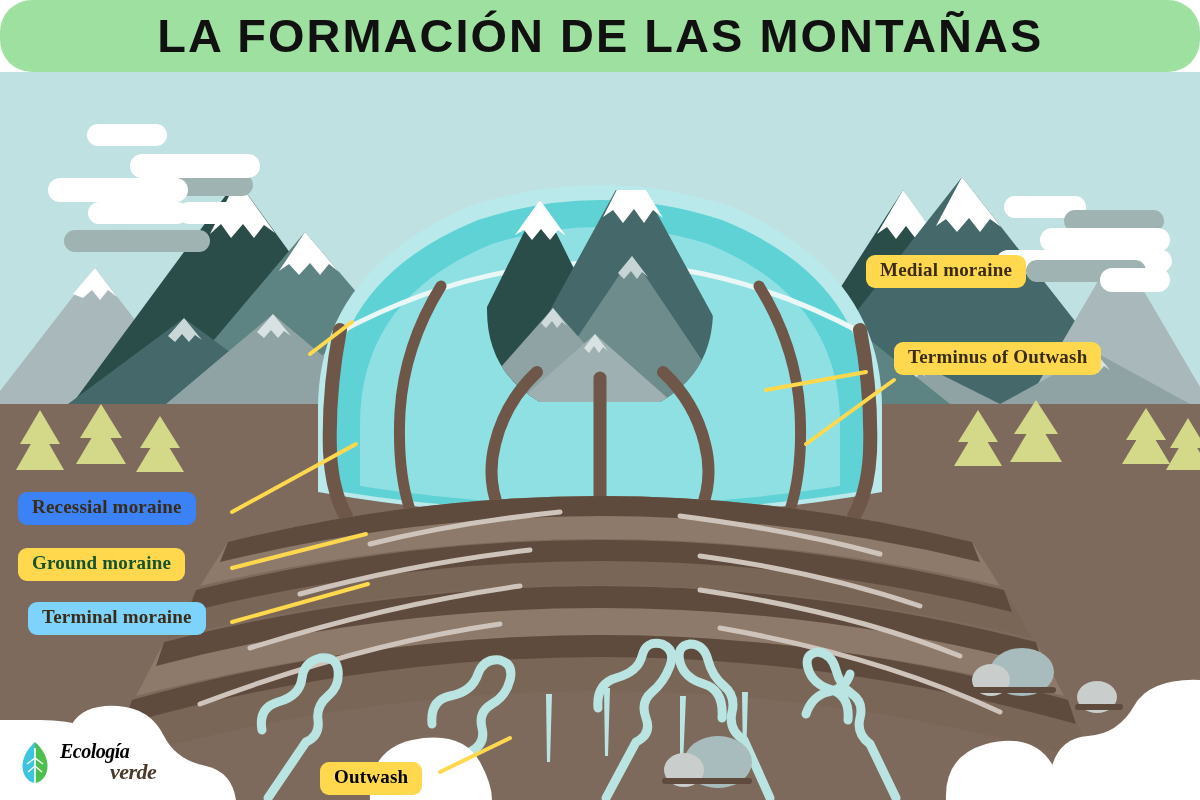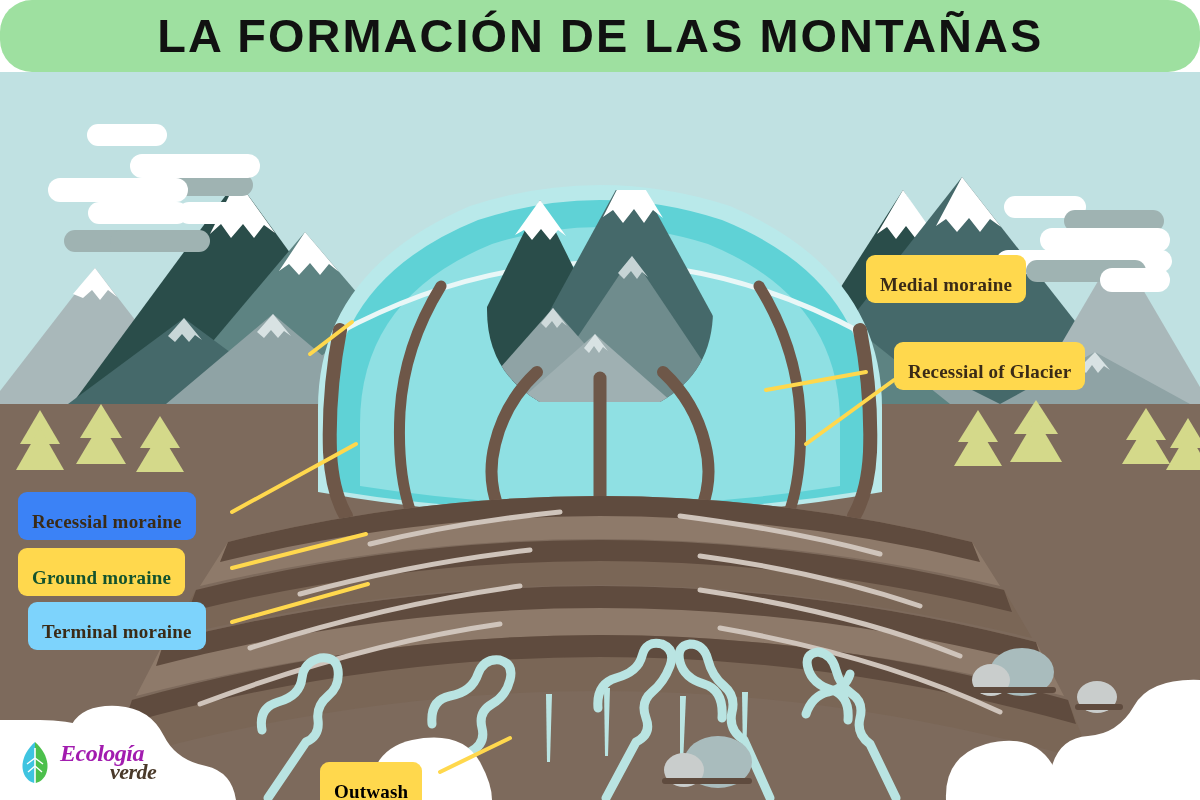--- a/index.html
+++ b/index.html
@@ -25,21 +25,21 @@
   #scene{position:absolute;left:0;top:72px;width:1200px;height:728px;}
   #scene svg{display:block;}
   
   .label{
     position:absolute;
     background:#ffd84d;
     color:#3a2b17;
     font-family:"Liberation Serif", serif;
     font-weight:bold;
     font-size:19px;
-    padding:20px 14px 8px 14px;
+    padding:5px 14px 8px 14px;
     border-radius:9px;
     white-space:nowrap;
     line-height:1.05;
     letter-spacing:.2px;
   }
   #label-lateral{left:125px;top:342px;}
   #label-medial{left:866px;top:255px;}
   #label-terminus{left:894px;top:342px;}
   #label-recessial{left:18px;top:492px;}
   #label-ground{left:18px;top:548px;}
@@ -48,21 +48,21 @@
   
   #logo{
     position:absolute;left:18px;top:740px;display:flex;align-items:center;gap:8px;
   }
   #logo-text{
     position:relative;width:118px;height:44px;
   }
   .logo-w1{
     position:absolute;left:0;top:0;
     font-family:"Liberation Serif", serif;font-weight:bold;font-style:italic;
-    font-size:24px;color:#a21caf;letter-spacing:-.5px;
+    font-size:20px;color:#000000;letter-spacing:-.5px;
   }
   .logo-w2{
     position:absolute;left:50px;top:19px;
     font-family:"Liberation Serif", serif;font-weight:bold;font-style:italic;
     font-size:22px;color:#4a3a2a;letter-spacing:-.5px;
   }
 </style>
 </head>
 <body>
 
@@ -300,21 +300,21 @@
           <line x1="232" y1="496" x2="366" y2="462"></line>
           <line x1="232" y1="550" x2="368" y2="512"></line>
           <line x1="440" y1="700" x2="510" y2="666"></line>
         </g>
 
       </g>
     </svg>
   </div>
 
   <div class="label" id="label-medial" style="background: rgb(255, 216, 77); color: rgb(58, 43, 23);">Medial moraine</div>
-  <div class="label" id="label-terminus" style="background: rgb(255, 216, 77); color: rgb(58, 43, 23);">Recessial of Glacier</div>
+  <div class="label" id="label-terminus" style="background: rgb(255, 216, 77); color: rgb(58, 43, 23);">Terminus of Outwash</div>
   <div class="label" id="label-recessial" style="background: #3b82f6; color: rgb(58, 43, 23);">Recessial moraine</div>
   <div class="label" id="label-ground" style="background: rgb(255, 216, 77); color: #14532d;">Ground moraine</div>
   <div class="label" id="label-terminal" style="background: #7dd3fc; color: rgb(58, 43, 23); margin-left: 10px;">Terminal moraine</div>
   <div class="label" id="label-outwash" style="background: rgb(255, 216, 77); color: #000000;">Outwash</div>
 
   <div id="logo">
     <svg width="34" height="44" viewBox="0 0 34 44">
       <path d="M17 2 C6 12 2 24 6 34 C9 41 15 43 17 43 Z" fill="#3fc4e0"></path>
       <path d="M17 2 C28 12 32 24 28 34 C25 41 19 43 17 43 Z" fill="#4cc04c"></path>
       <path d="M17 8 L17 43" stroke="#ffffff" stroke-width="1.6"></path>

